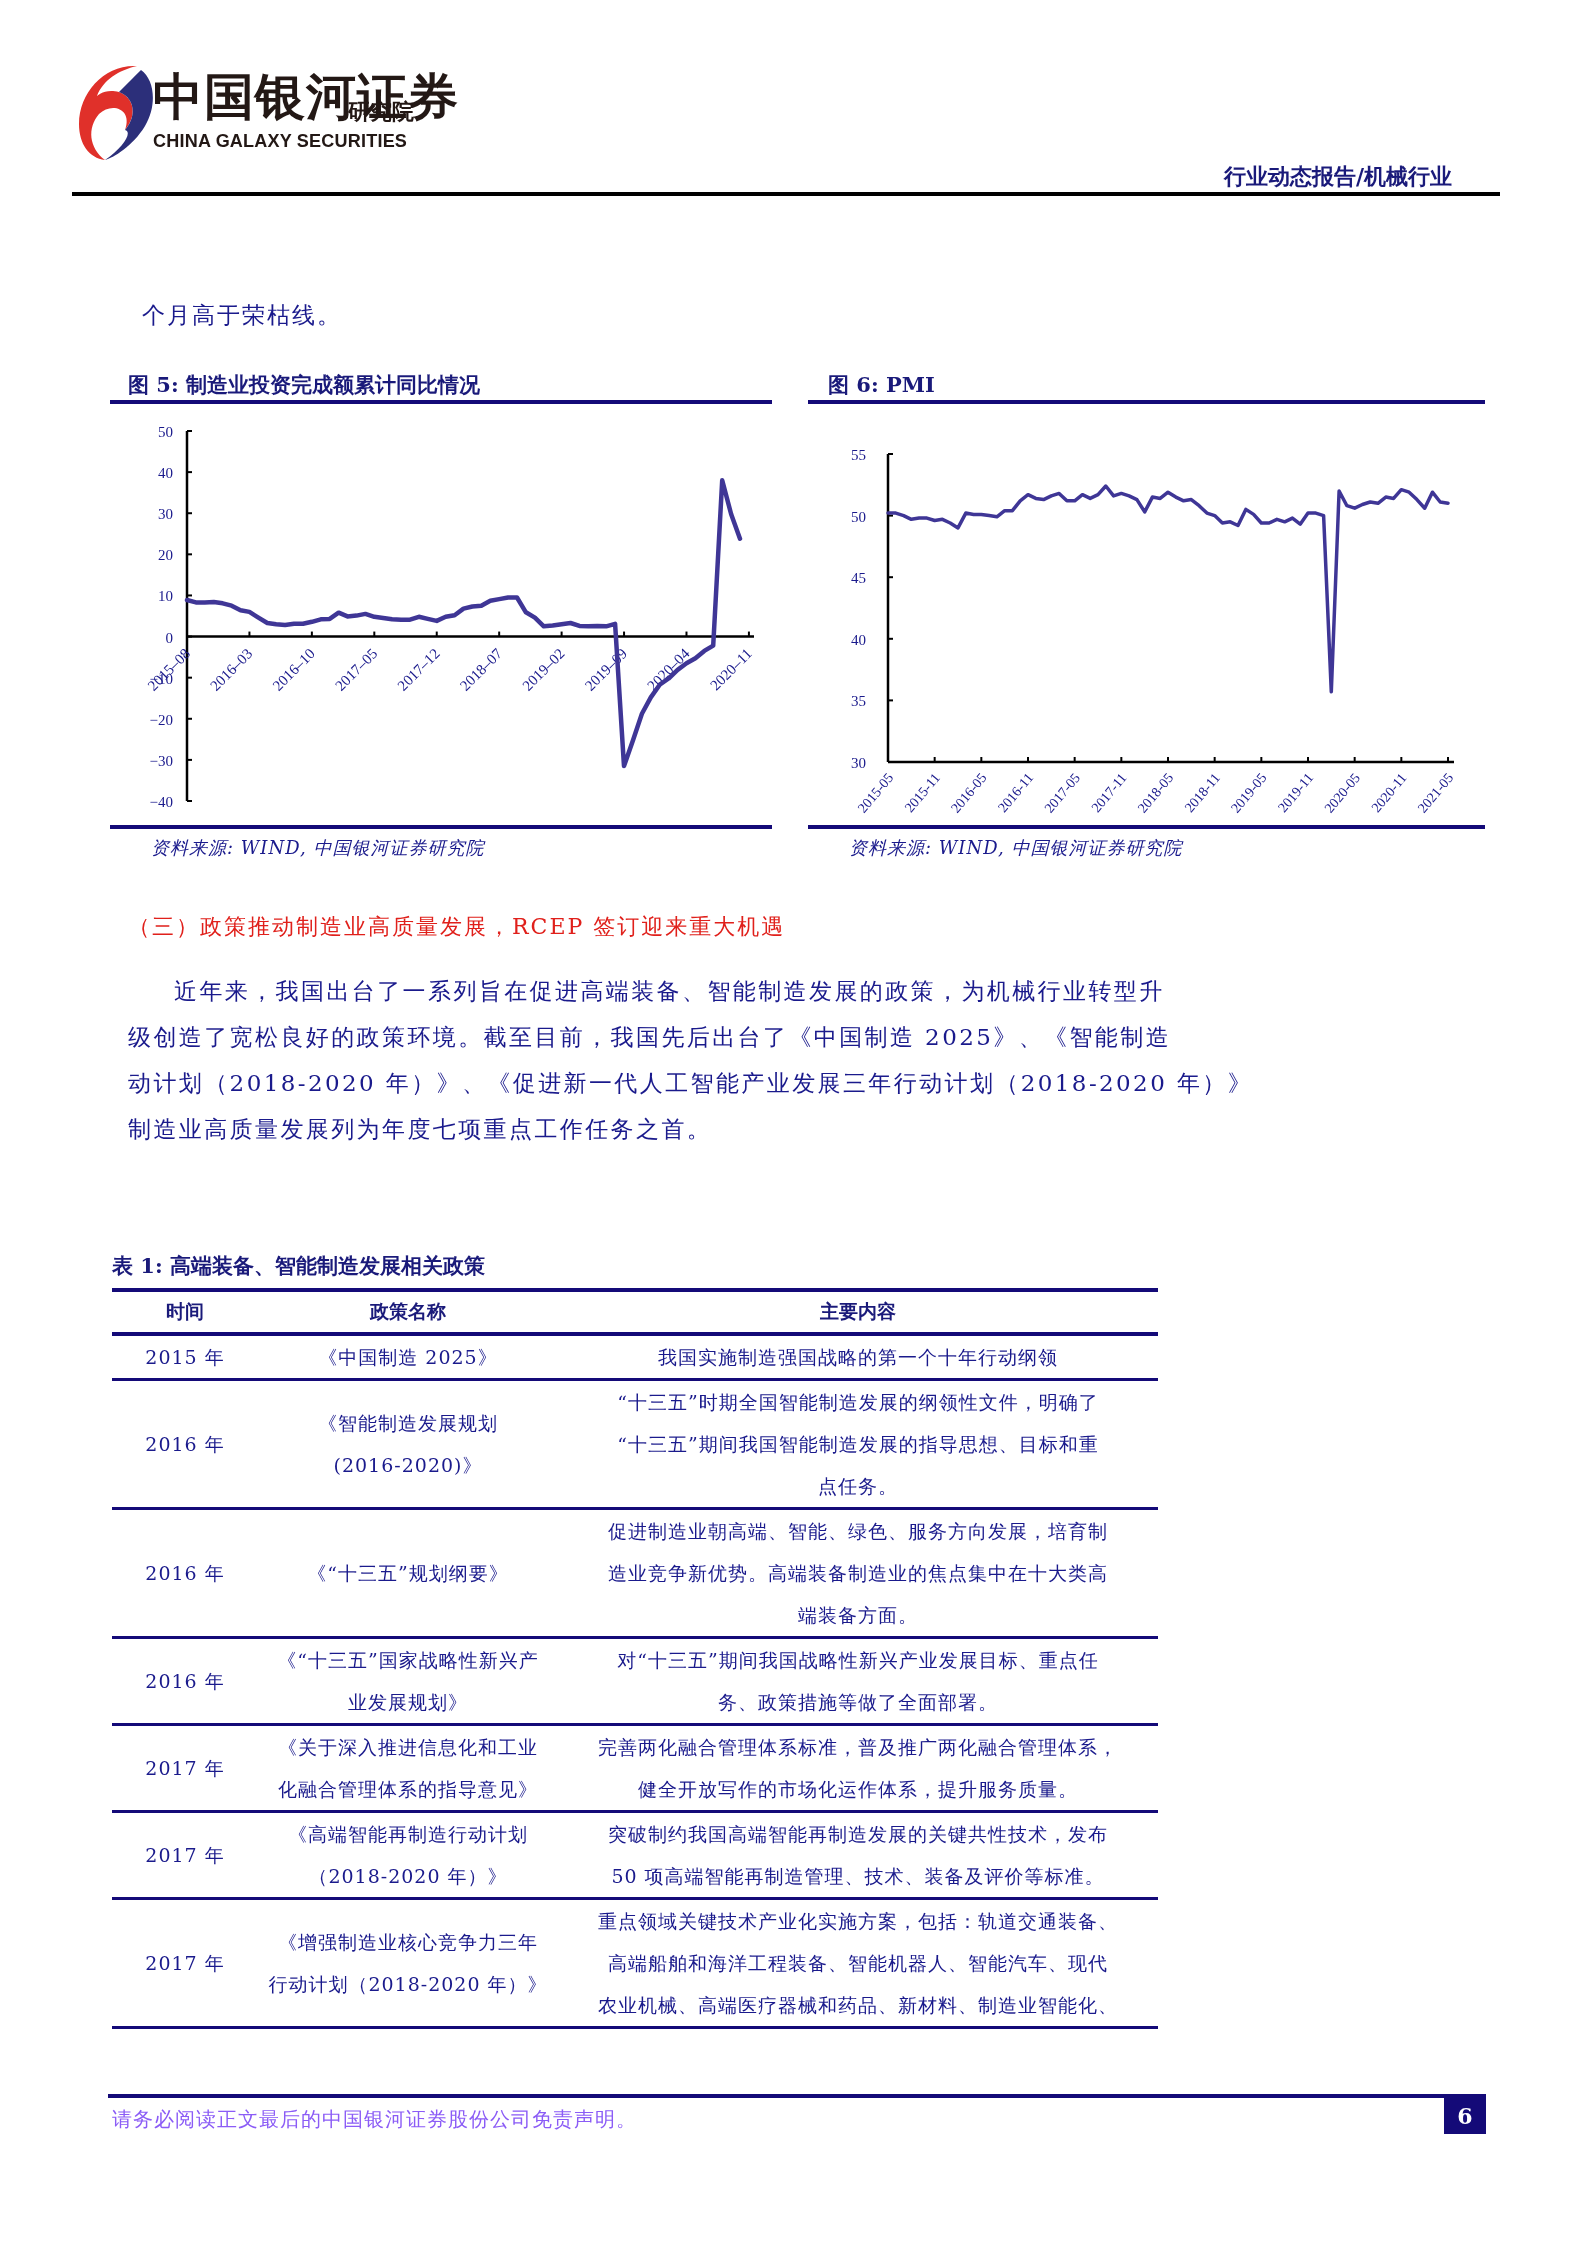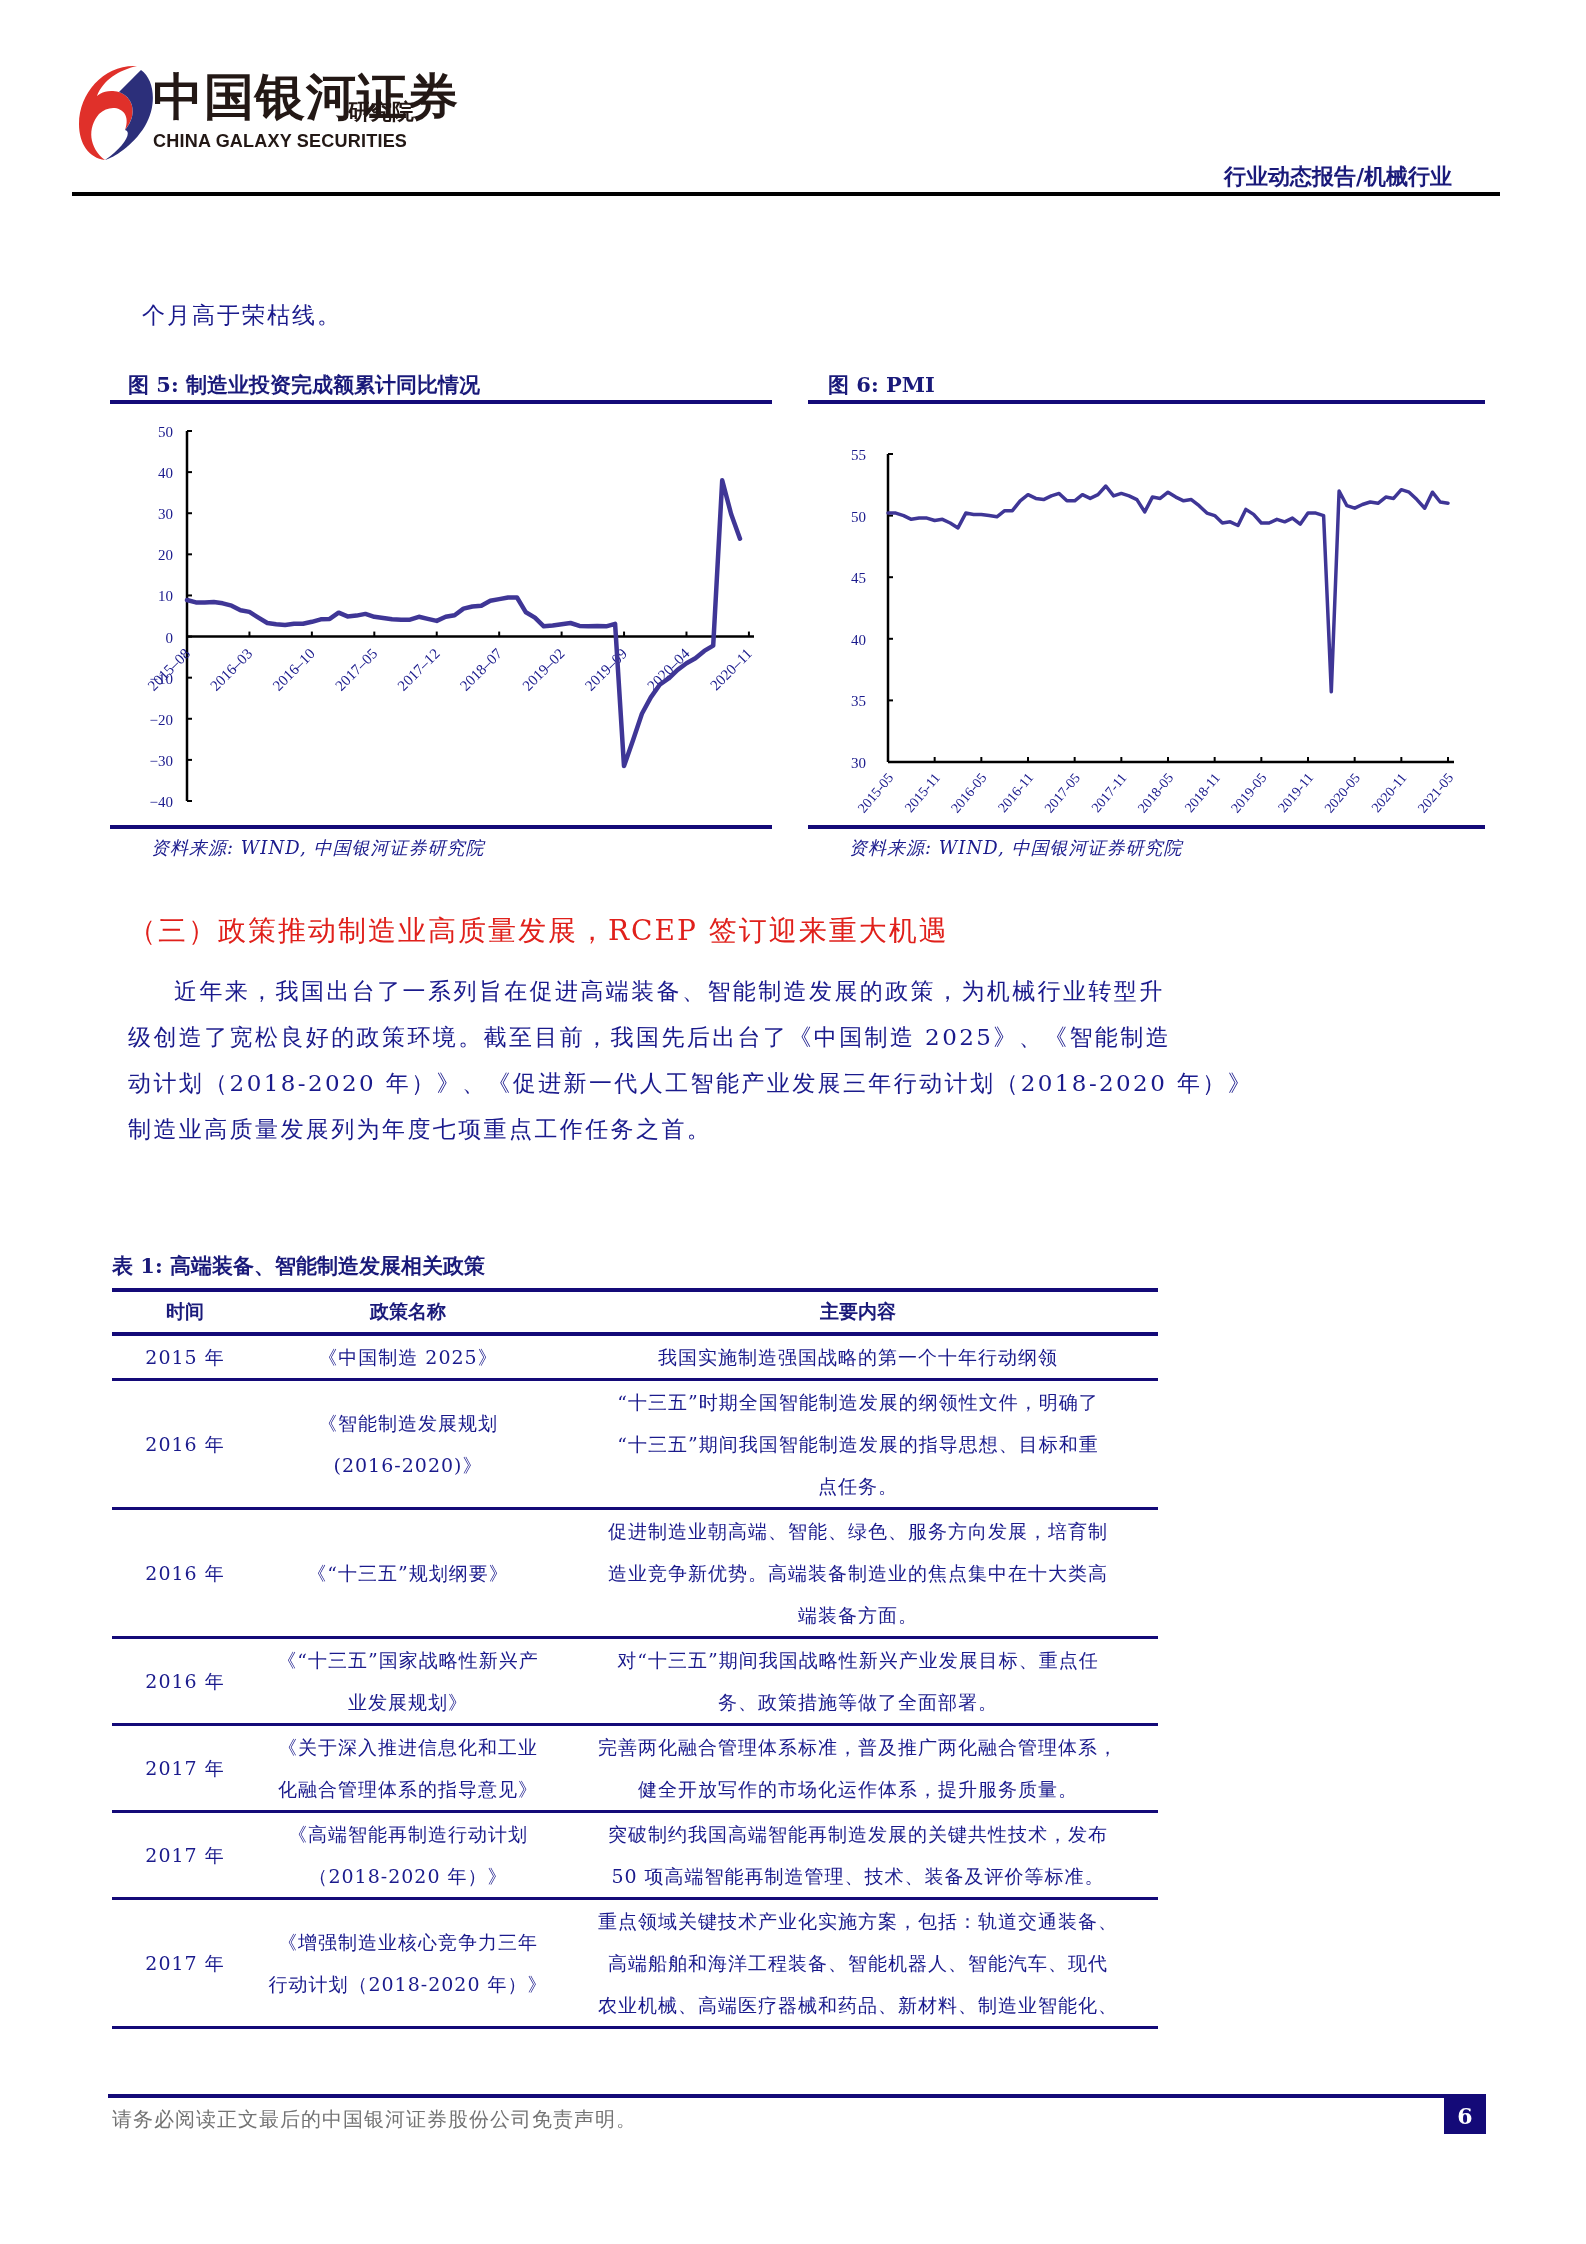--- a/index.html
+++ b/index.html
@@ -9,31 +9,31 @@
   .logo-mark { left:75px; top:62px; width:80px; height:100px; }
   .logo-cn { left:153px; top:72px; font-family:Liberation Serif, serif; font-weight:bold; font-size:50px; color:#231815; letter-spacing:1px; line-height:1; }
   .logo-en { left:153px; top:130px; font-family:"Liberation Sans","DejaVu Sans",sans-serif; font-weight:bold; font-size:19px; color:#231815; letter-spacing:0.2px; transform:scaleX(0.95); transform-origin:left; }
   .logo-inst { left:348px; top:97px; font-family:"DejaVu Sans","Liberation Sans",sans-serif; font-weight:bold; font-size:22px; color:#231815; }
   .hdr-rule { left:72px; top:192px; width:1428px; height:4px; background:#000; }
   .hdr-right { left:1224px; top:162px; font-size:22px; font-weight:bold; color:#1a1a7a; }
   .body-line { font-size:23px; color:#1a1a8c; letter-spacing:2px; white-space:nowrap; }
   .fig-title { font-size:21px; font-weight:bold; color:#1a1a7a; }
   .navy-rule { background:#140a78; height:4px; }
   .source { font-size:18px; font-style:italic; color:#1a1a8c; letter-spacing:1px;margin-left:21px; }
-  .sec-head { left:128px; top:912px; font-size:28px; color:#e0201b; letter-spacing:2px; white-space:nowrap; }
+  .sec-head { left:128px; top:912px; font-size:22px; color:#e0201b; letter-spacing:2px; white-space:nowrap; }
   .para { left:128px; top:968px; width:1080px; }
   .para .ln { height:46px; line-height:46px; font-size:23px; color:#1a1a8c; letter-spacing:2.4px; white-space:nowrap; }
   .tbl-title { left:112px; top:1252px; font-size:21px; font-weight:bold; color:#1a1a7a; }
   table.policy { position:absolute; left:112px; top:1288px; width:1046px; border-collapse:collapse; color:#1a1a8c; }
   table.policy th { font-size:19px; font-weight:bold; height:38px; border-top:4px solid #140a78; border-bottom:4px solid #140a78; color:#1a1a7a; }
   table.policy td { font-size:19px; text-align:center; vertical-align:middle; border-bottom:3px solid #140a78; padding:0 4px; line-height:42px; letter-spacing:1px; }
   table.policy td.c1 { width:138px; }
   table.policy td.c2 { width:292px; }
   .foot-rule { left:108px; top:2094px; width:1378px; height:4px; background:#140a78; }
-  .foot-text { left:112px; top:2106px; font-size:20px; color:#737373; letter-spacing:1px; }
+  .foot-text { left:112px; top:2106px; font-size:20px; color:#8b5cf6; letter-spacing:1px; }
   .page-num { left:1444px; top:2094px; width:42px; height:40px; background:#140a78; color:#fff; font-size:22px; font-weight:bold; text-align:center; line-height:44px; }
   svg text { font-family:"Liberation Serif","DejaVu Serif",serif; }
 </style>
 </head>
 <body>
 
 <div class="abs logo-mark">
   <svg width="80" height="100" viewBox="0 0 80 100">
     <path d="M62 4 C30 2 4 30 4 62 C4 82 14 96 30 98 C14 86 12 66 24 52 C36 40 58 46 50 68 C62 54 60 36 44 30 C30 26 22 34 22 34 C28 18 44 8 62 4 Z" fill="#e0302a"></path>
     <path d="M66 8 C80 18 82 44 70 64 C58 84 38 96 30 98 C48 86 58 70 50 68 C62 54 60 36 44 30 C52 22 60 14 66 8 Z" fill="#2c2f7a"></path>

